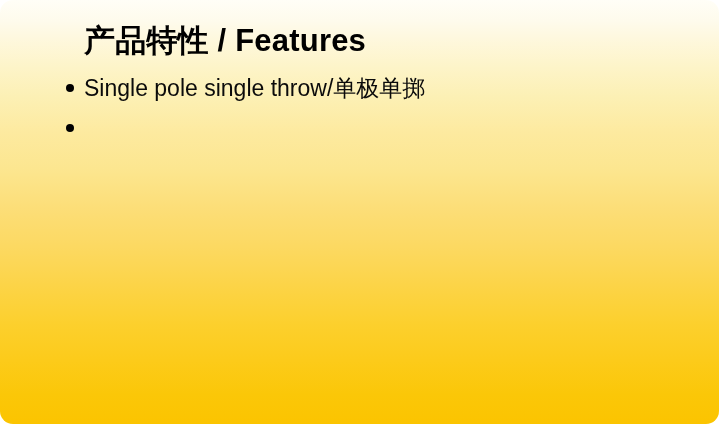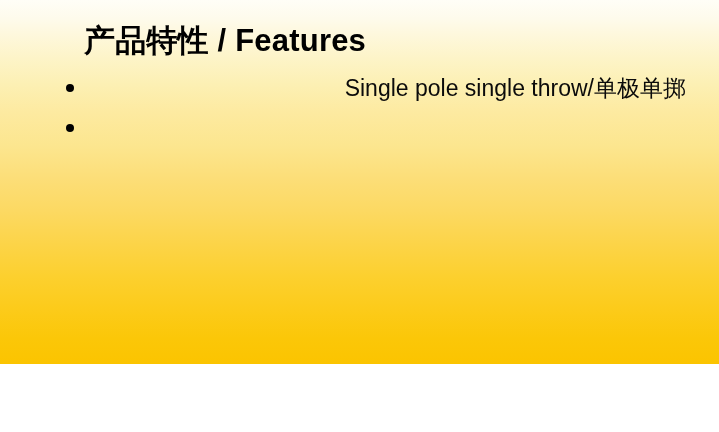--- a/index.html
+++ b/index.html
@@ -10,40 +10,41 @@
   body {
     width: 719px;
     height: 432px;
     overflow: hidden;
     font-family: "Liberation Sans", "DejaVu Sans", sans-serif;
   }
 
   #slide {
     position: relative;
     width: 719px;
-    height: 364px;
+    height: 424px;
     box-sizing: border-box;
     background: linear-gradient(
       to bottom,
       #fffef7 0%,
       #fefbec 5%,
       #fef8de 9%,
       #fdf4c8 16%,
       #fcf0b4 23%,
       #fdeaa0 31%,
       #fce68f 40%,
       #fcde78 49%,
       #fcd962 58%,
       #fcd448 67%,
       #fcd02e 76%,
       #fccb1a 85%,
       #fbc708 93%,
       #fbc400 100%
     );
     overflow: hidden;
+    border-radius: 13px;
   }
 
   #content {
     position: absolute;
     left: 66px;
     top: 20px;
     width: 620px;
   }
 
   .slide-title {
@@ -55,21 +56,20 @@
     line-height: 42px;
     letter-spacing: 0.2px;
     color: #000000;
     white-space: nowrap;
   }
 
   .feature-list {
     list-style: none;
     margin: 0;
     padding: 0;
-    text-align: right;
   }
 
   .feature-item {
     position: relative;
     margin: 0;
     padding: 0 0 0 18px;
     font-family: "Liberation Sans", "DejaVu Sans", sans-serif;
     font-weight: normal;
     font-size: 23px;
     line-height: 40px;

